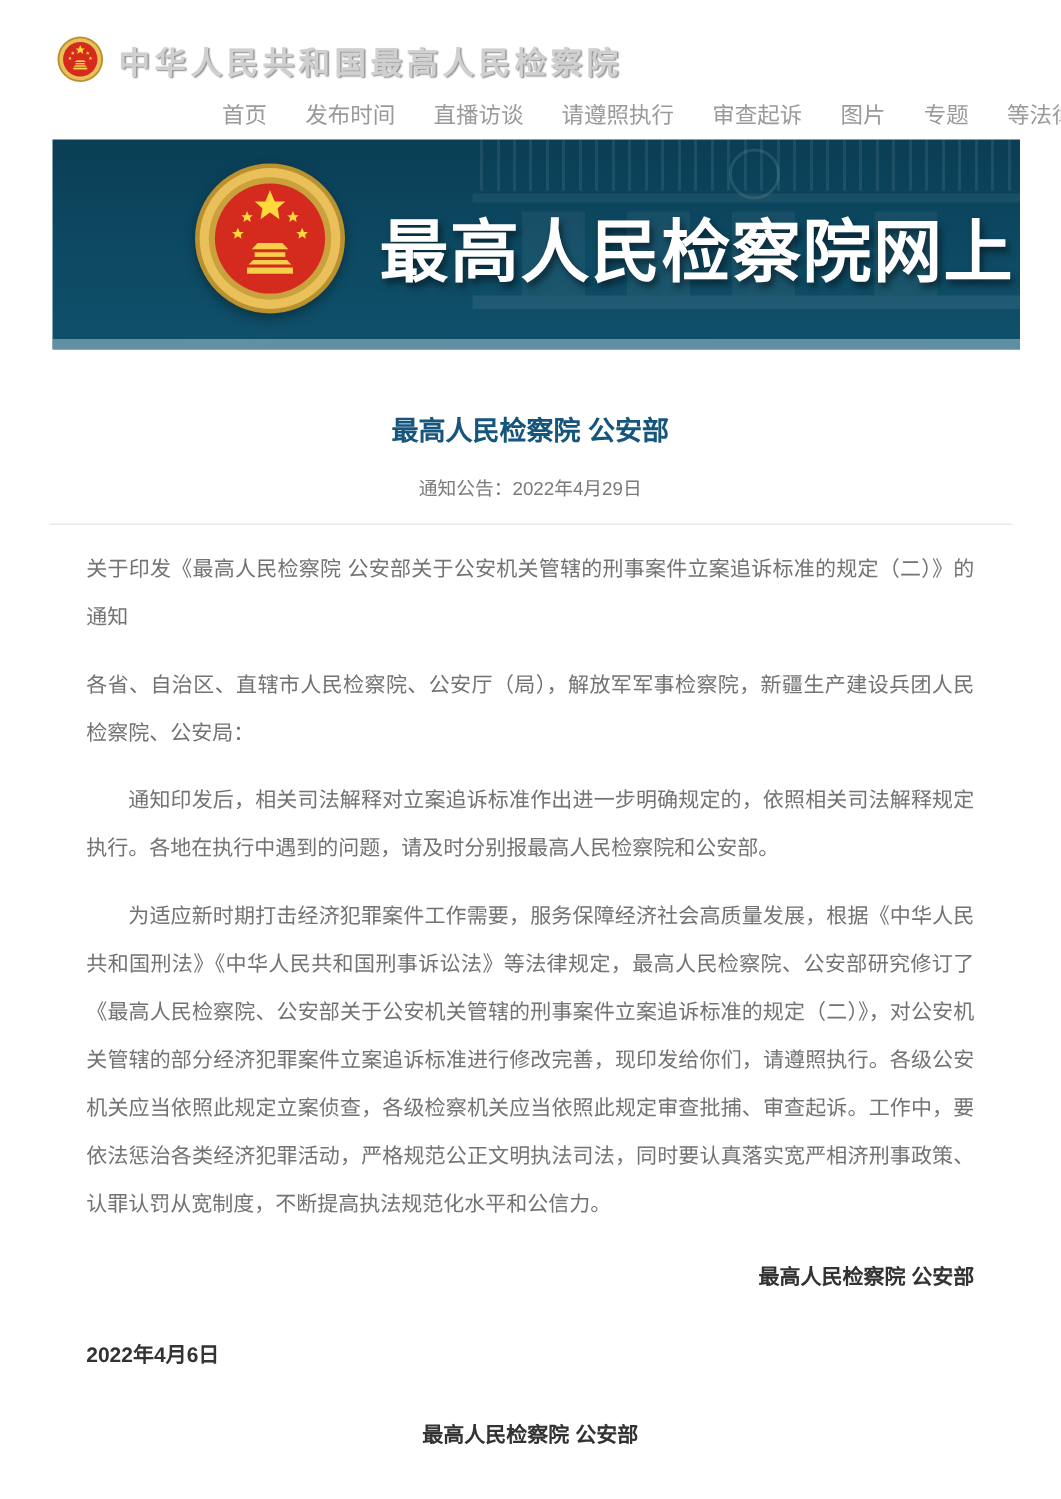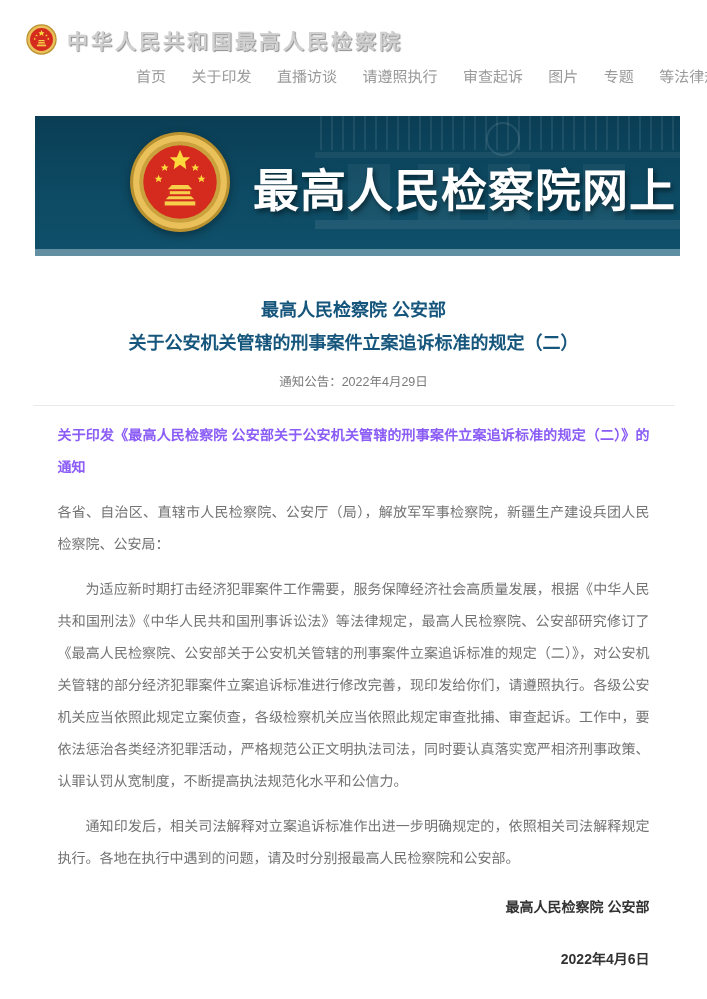--- a/index.html
+++ b/index.html
@@ -3,39 +3,38 @@
 <meta charset="utf-8">
 <style>
   * { margin:0; padding:0; box-sizing:border-box; }
   html,body { background:#ffffff; }
   body {
     width:707px; height:999px; margin:0 auto; position:relative;
     font-family:"Liberation Sans","DejaVu Sans",sans-serif;
     overflow:hidden;
   }
   
-  .site-header { padding:24px 0 0 26px; }
+  .site-header { padding:24px 0 0 38px; }
   .logo-row { display:flex; align-items:center; gap:10px; cursor:pointer; }
   .logo-small { width:31px; height:31px; flex:0 0 auto; }
   .site-title {
     font-size:21px; font-weight:bold; letter-spacing:3px;
     color:#d0d0d0; text-shadow:1px 1px 1px #8f8f8f;
     font-family:"Liberation Serif","DejaVu Serif",serif;
   }
   .top-nav { padding:10px 0 6px 110px; white-space:nowrap; }
   .top-nav a {
     display:inline-block; margin-right:21px; text-decoration:none;
     font-size:15px; color:#9a9a9a; cursor:pointer;
   }
   
   .banner {
     position:relative; margin-left:35px; width:645px; height:140px;
     background:linear-gradient(180deg,#0a3e55 0%,#0d4a63 55%,#10506a 100%);
     overflow:hidden;
-    margin-top:24px;
   }
   .banner-building { position:absolute; inset:0; }
   .roof-tiles {
     position:absolute; top:0; right:0; width:360px; height:34px;
     background:repeating-linear-gradient(90deg, rgba(255,255,255,.08) 0 2px, transparent 2px 11px);
   }
   .beam { position:absolute; right:0; width:365px; height:6px; background:rgba(255,255,255,.06); }
   .beam.b1 { top:36px; } .beam.b2 { top:104px; height:9px; background:rgba(255,255,255,.08); }
   .pillar { position:absolute; top:48px; width:42px; height:56px; background:rgba(255,255,255,.05); }
   .p1{right:290px;} .p2{right:220px;} .p3{right:150px;} .p4{right:55px;}
@@ -57,24 +56,24 @@
   }
   
   .article { width:592px; margin:0 auto; padding-top:38px; }
   .doc-head { text-align:center; }
   .doc-head h1 {
     font-size:18px; line-height:33px; font-weight:bold; color:#16567c;
   }
   .publish-time { text-align:center; margin-top:11px; font-size:12.5px; color:#7a7a7a; }
   .divider { border:none; border-top:1px solid #eaeaea; margin:15px -25px 0 -25px; }
   .article p { font-size:14px; line-height:32px; color:#737373; margin-top:13px; text-align:justify; }
-  p.notice-title { font-weight:bold; color:#8b5cf6; }
+  p.notice-title { font-weight:normal; color:#737373; }
   .indent { text-indent:2em; }
   p.sig-line { text-align:right; font-weight:bold; color:#333; margin-top:17px; }
-  p.date-line { text-align:right; font-weight:bold; color:#333; margin-top:20px; }
+  p.date-line { font-weight:bold; color:#333; margin-top:20px; }
   p.center-bold { text-align:center; font-weight:bold; color:#333; margin-top:21px; }
 </style>
 </head>
 <body>
 
 <header class="site-header">
   <div class="logo-row">
     <svg class="logo-small" viewBox="0 0 100 100">
       <circle cx="50" cy="50" r="49" fill="#b9912f"></circle>
       <circle cx="50" cy="50" r="45" fill="#e9c05a"></circle>
@@ -88,21 +87,21 @@
         <polygon points="38,56 62,56 58,52 42,52"></polygon>
         <rect x="40" y="58" width="20" height="3"></rect>
         <polygon points="36,66 64,66 61,63 39,63"></polygon>
         <rect x="35" y="68" width="30" height="4"></rect>
       </g>
     </svg>
     <span class="site-title">中华人民共和国最高人民检察院</span>
   </div>
   <nav class="top-nav">
     <a>首页</a>
-    <a>关于印发</a>
+    <a>发布时间</a>
     <a>直播访谈</a>
     <a>请遵照执行</a>
     <a>审查起诉</a>
     <a>图片</a>
     <a>专题</a>
     <a>等法律规定</a>
     <a>权威发布</a>
   </nav>
 </header>
 
@@ -134,26 +133,25 @@
       <rect x="35" y="69" width="30" height="4"></rect>
     </g>
   </svg>
   <div class="banner-title">最高人民检察院网上</div>
   <div class="banner-strip"></div>
 </div>
 
 <main class="article">
   <div class="doc-head">
     <h1>最高人民检察院 公安部</h1>
-    <h1>关于公安机关管辖的刑事案件立案追诉标准的规定（二）</h1>
   </div>
   <div class="publish-time">通知公告：2022年4月29日</div>
   <hr class="divider">
 
   <p class="notice-title">关于印发《最高人民检察院 公安部关于公安机关管辖的刑事案件立案追诉标准的规定（二）》的通知</p>
   <p>各省、自治区、直辖市人民检察院、公安厅（局），解放军军事检察院，新疆生产建设兵团人民检察院、公安局：</p>
+  <p class="indent">通知印发后，相关司法解释对立案追诉标准作出进一步明确规定的，依照相关司法解释规定执行。各地在执行中遇到的问题，请及时分别报最高人民检察院和公安部。</p>
   <p class="indent">为适应新时期打击经济犯罪案件工作需要，服务保障经济社会高质量发展，根据《中华人民共和国刑法》《中华人民共和国刑事诉讼法》等法律规定，最高人民检察院、公安部研究修订了《最高人民检察院、公安部关于公安机关管辖的刑事案件立案追诉标准的规定（二）》，对公安机关管辖的部分经济犯罪案件立案追诉标准进行修改完善，现印发给你们，请遵照执行。各级公安机关应当依照此规定立案侦查，各级检察机关应当依照此规定审查批捕、审查起诉。工作中，要依法惩治各类经济犯罪活动，严格规范公正文明执法司法，同时要认真落实宽严相济刑事政策、认罪认罚从宽制度，不断提高执法规范化水平和公信力。</p>
-  <p class="indent">通知印发后，相关司法解释对立案追诉标准作出进一步明确规定的，依照相关司法解释规定执行。各地在执行中遇到的问题，请及时分别报最高人民检察院和公安部。</p>
   <p class="sig-line">最高人民检察院 公安部</p>
   <p class="date-line">2022年4月6日</p>
   <p class="center-bold">最高人民检察院 公安部</p>
 
 </main>
 
 </body></html>

